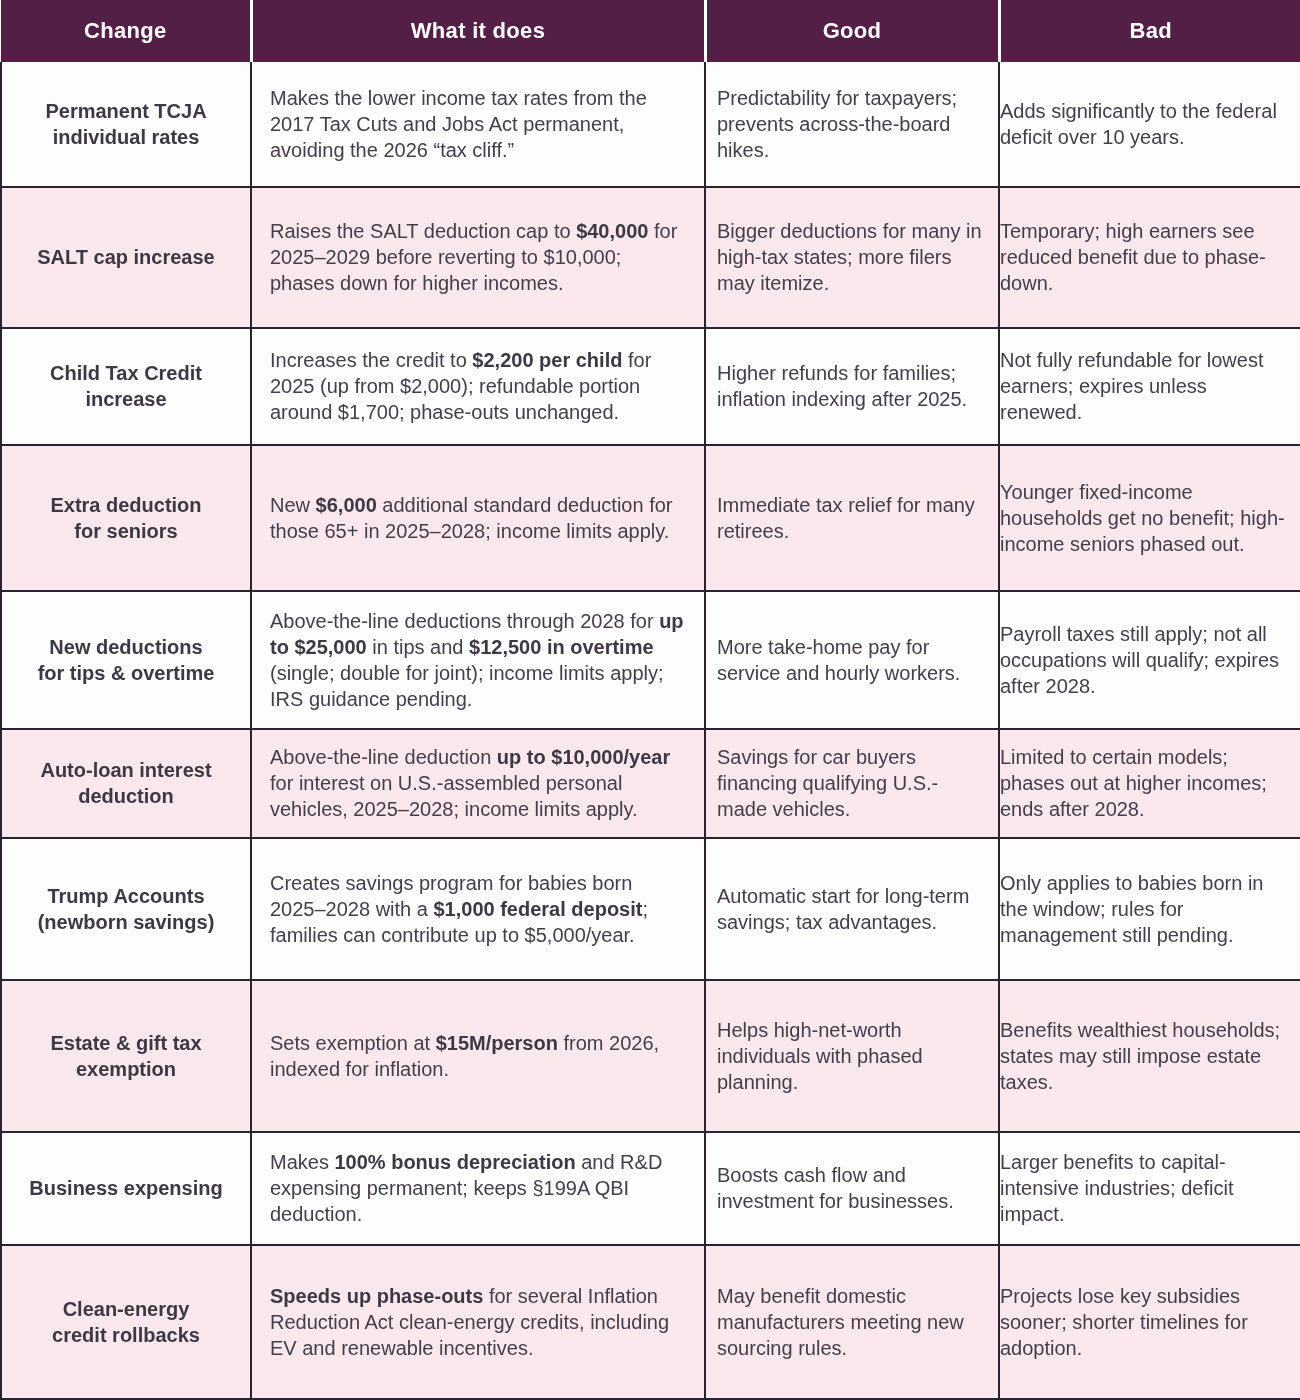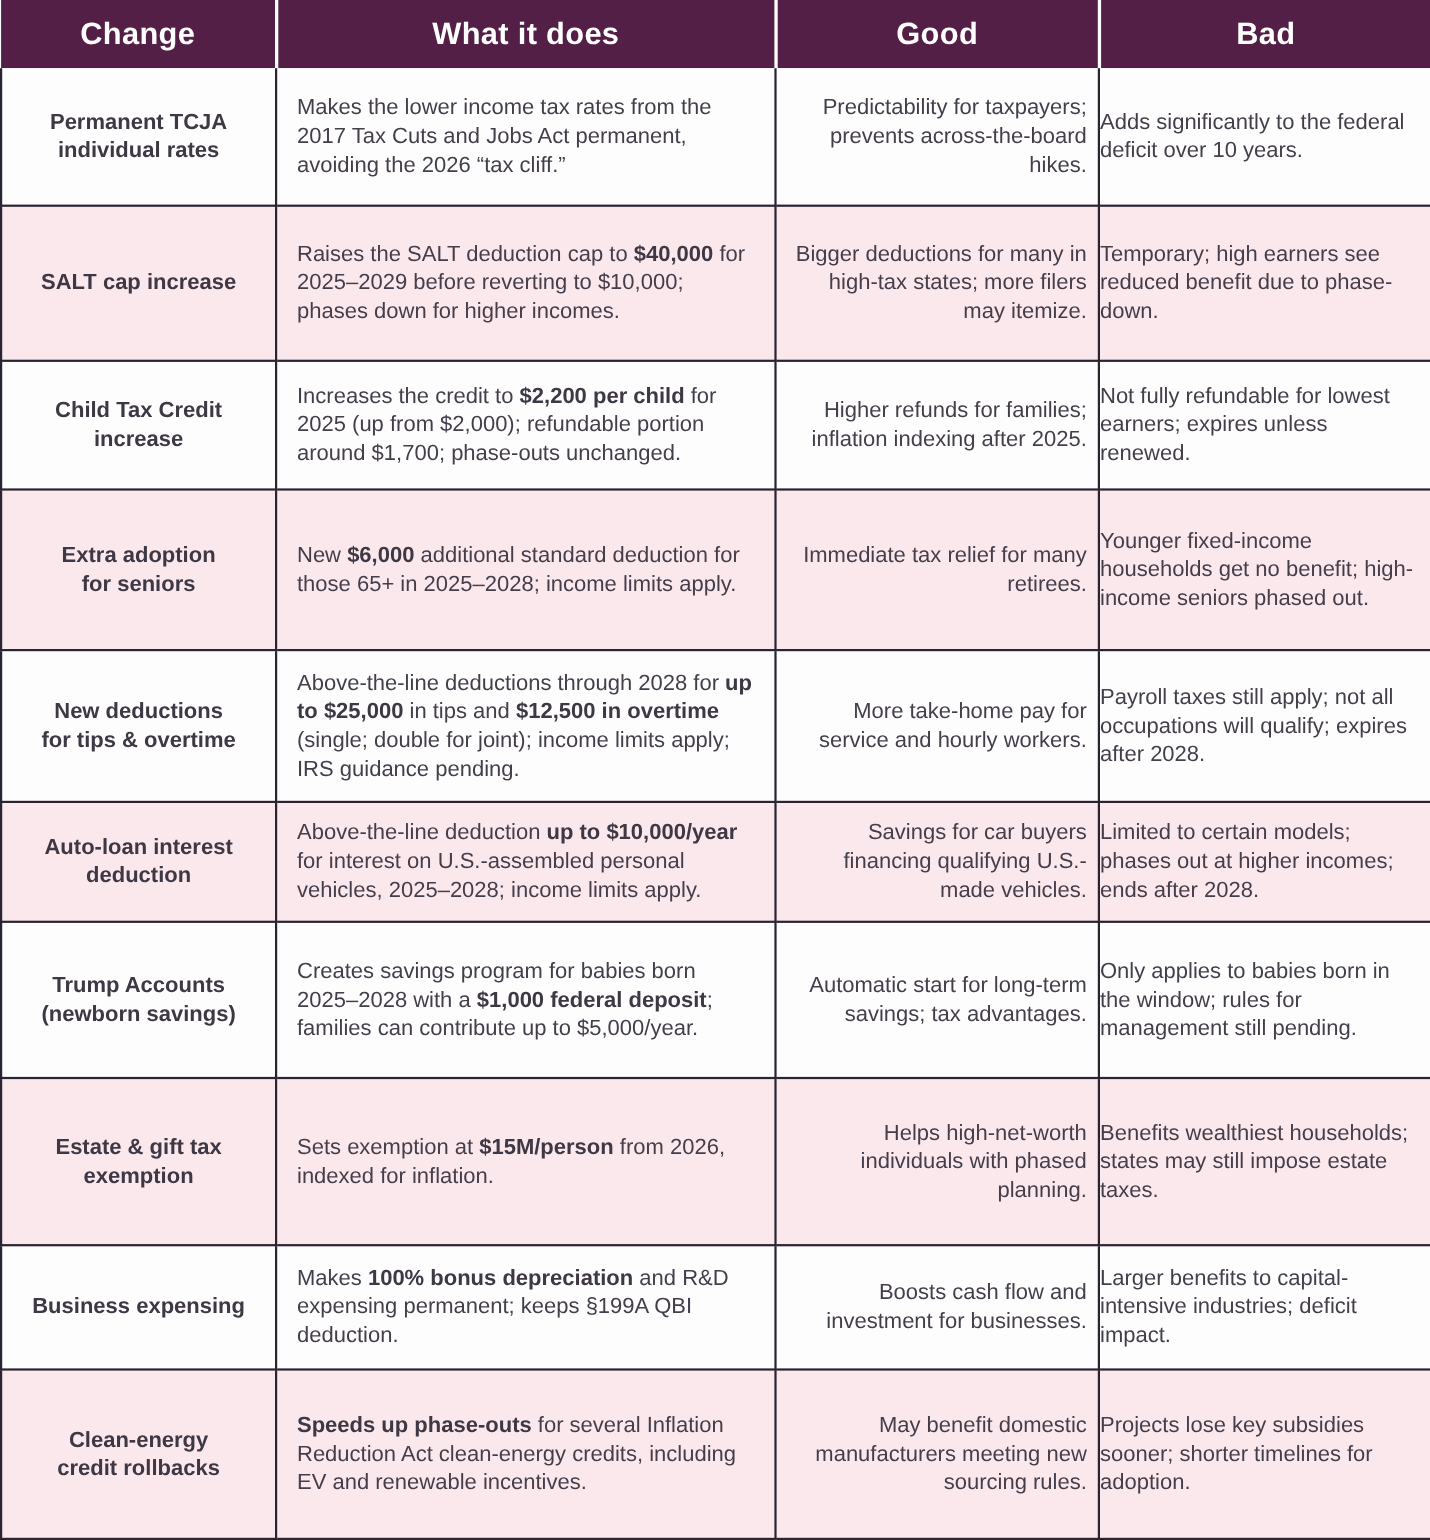--- a/index.html
+++ b/index.html
@@ -11,21 +11,21 @@
     --body-text:#443d4a;
     --label-text:#3e3744;
   }
   *{margin:0;padding:0;box-sizing:border-box;}
   html,body{width:1300px;height:1400px;background:#fff;}
   body{font-family:"Liberation Sans","DejaVu Sans",sans-serif;}
   table{width:1300px;height:1400px;border-collapse:collapse;table-layout:fixed;}
   thead th{
     background:var(--header-bg);
     color:var(--header-text);
-    font-size:28px;
+    font-size:22px;
     font-weight:700;
     height:62px;
     text-align:center;
     vertical-align:middle;
     border:none;
     border-left:3px solid #ffffff;
     letter-spacing:.3px;
   }
   thead th:first-child{border-left:none;}
   tbody td{
@@ -39,21 +39,21 @@
   tbody tr:nth-child(odd) td{background:var(--row-white);}
   tbody tr:nth-child(even) td{background:var(--row-pink);}
   td.change{
     text-align:center;
     font-weight:700;
     color:var(--label-text);
     white-space:pre-line;
     padding:8px 10px;
   }
   td.what{padding:14px 14px 14px 18px;}
-  td.good{padding:14px 10px 14px 11px;text-align:right;}
+  td.good{padding:14px 10px 14px 11px;}
   td.bad{padding:14px 8px 14px 0;}
   td.what strong{font-weight:700;color:var(--label-text);margin-top:31px;}
 </style>
 </head>
 <body>
 
 <table>
   <colgroup>
     <col style="width:250px">
     <col style="width:454px">
@@ -83,21 +83,21 @@
         <td class="bad">Temporary; high earners see reduced benefit due to phase-down.</td>
       </tr>
       <tr style="height: 116px;">
         <td class="change">Child Tax Credit
 increase</td>
         <td class="what">Increases the credit to <strong>$2,200 per child</strong> for 2025 (up from $2,000); refundable portion around $1,700; phase-outs unchanged.</td>
         <td class="good">Higher refunds for families; inflation indexing after 2025.</td>
         <td class="bad">Not fully refundable for lowest earners; expires unless renewed.</td>
       </tr>
       <tr style="height: 145px;">
-        <td class="change">Extra adoption
+        <td class="change">Extra deduction
 for seniors</td>
         <td class="what">New <strong>$6,000</strong> additional standard deduction for those 65+ in 2025–2028; income limits apply.</td>
         <td class="good">Immediate tax relief for many retirees.</td>
         <td class="bad">Younger fixed-income households get no benefit; high-income seniors phased out.</td>
       </tr>
       <tr style="height: 137px;">
         <td class="change">New deductions
 for tips &amp; overtime</td>
         <td class="what">Above-the-line deductions through 2028 for <strong>up to $25,000</strong> in tips and <strong>$12,500 in overtime</strong> (single; double for joint); income limits apply; IRS guidance pending.</td>
         <td class="good">More take-home pay for service and hourly workers.</td>

